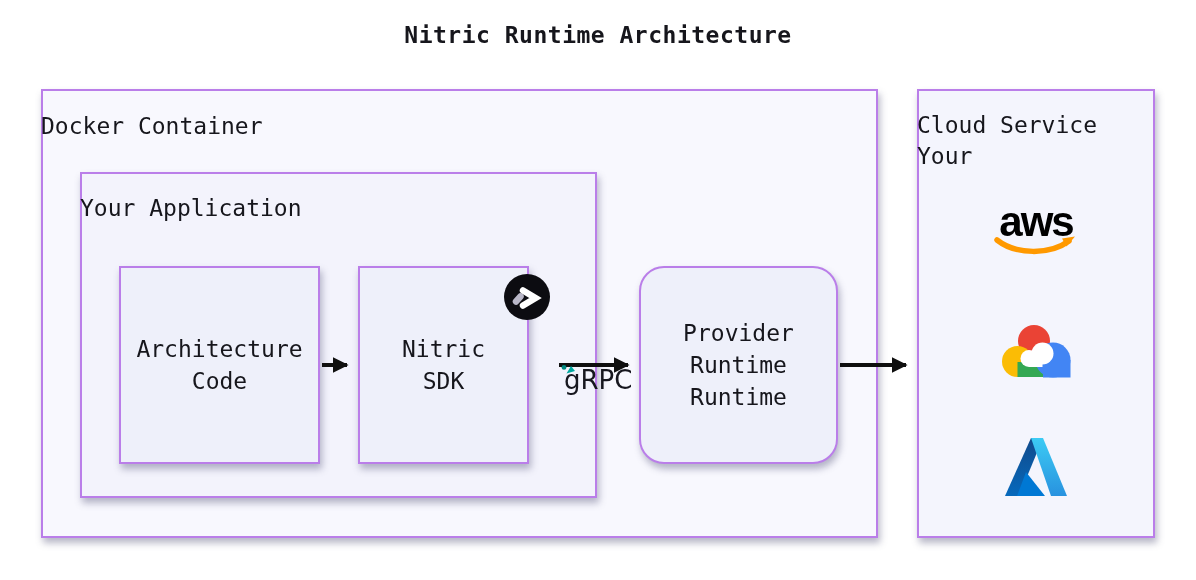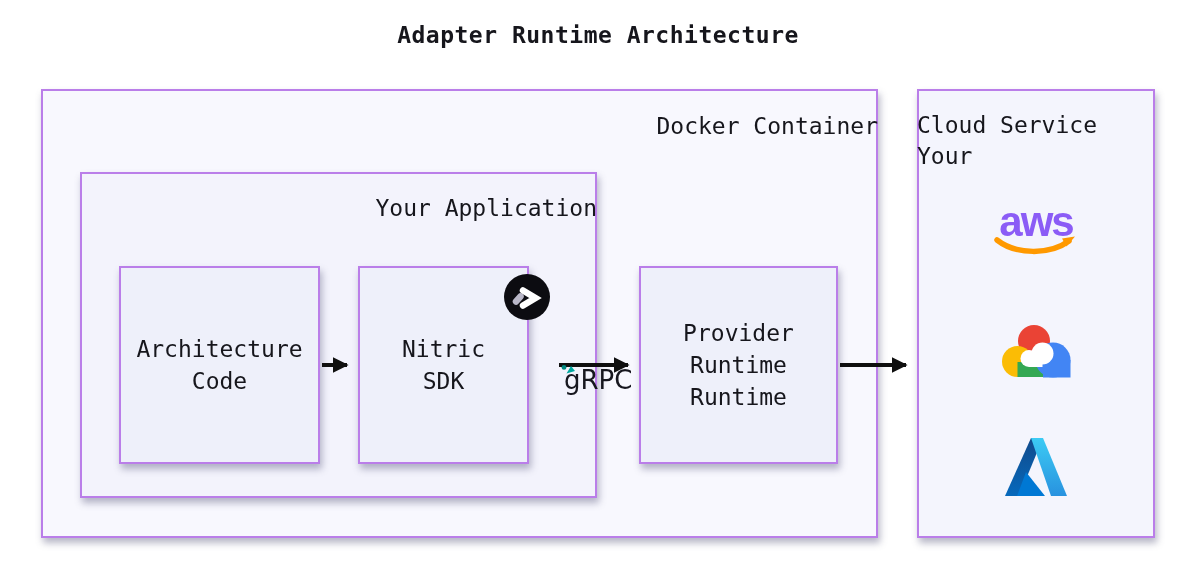--- a/index.html
+++ b/index.html
@@ -19,24 +19,24 @@
     position:absolute;
     border:2px solid #ba7ee9;
     box-sizing:border-box;
     box-shadow:2px 5px 7px rgba(95,95,130,.45);
   }
   .box-docker{left:41px;top:89px;width:837px;height:449px;background:#f8f8fe;}
   .box-yourapp{left:80px;top:172px;width:517px;height:326px;background:#f3f3fc;}
   .box-inner{background:#eef0fa;display:flex;flex-direction:column;justify-content:center;}
   .box-appcode{left:119px;top:266px;width:201px;height:198px;}
   .box-sdk{left:358px;top:266px;width:171px;height:198px;}
-  .box-provider{left:639px;top:266px;width:199px;height:198px;}
+  .box-provider{left:639px;top:266px;width:199px;height:198px;border-radius:25px;}
   .box-cloud{left:917px;top:89px;width:238px;height:449px;background:#f4f5fd;}
   .box-label{
-    position:absolute;left:0;width:100%;text-align:right;
+    position:absolute;left:0;width:100%;text-align:left;
     font-size:23px;line-height:30px;
   }
   .lbl-docker{top:111px;}
   .lbl-yourapp{top:193px;}
   .inner-line{text-align:center;font-size:23px;line-height:32px;}
   .cloud-label{position:absolute;left:917px;top:110px;width:238px;text-align:left;
     font-size:23px;line-height:31px;}
   .overlay{position:absolute;left:0;top:0;pointer-events:none;}
   .nitric-badge{position:absolute;left:504px;top:274px;width:46px;height:46px;}
   .grpc{
@@ -44,32 +44,32 @@
     font-family:"DejaVu Sans","Liberation Sans",sans-serif;
     font-size:26px;color:#17171f;line-height:34px;
   }
   .grpc .needle{position:absolute;left:1px;top:1px;}
   .grpc .grpc-text{position:absolute;left:4px;top:0px;}
   .logo{position:absolute;text-align:center;}
   .aws-logo{left:917px;top:201px;width:238px;}
   .aws-word{
     font-family:"Liberation Sans","DejaVu Sans",sans-serif;
     font-weight:700;font-size:42px;line-height:42px;letter-spacing:-2px;
-    color:#8b5cf6;
+    color:#000000;
   }
   .aws-swoosh{margin-top:-7px;}
   .gcp-logo{left:996px;top:320px;width:238px;}
   .azure-logo{left:917px;top:436px;width:238px;}
 </style>
 </head>
 <body>
 
 <div id="canvas">
 
-  <div class="title">Adapter Runtime Architecture</div>
+  <div class="title">Nitric Runtime Architecture</div>
 
   <div class="box box-docker"></div>
   <div class="box-label lbl-docker" style="left:41px;width:837px;">Docker Container</div>
 
   <div class="box box-yourapp"></div>
   <div class="box-label lbl-yourapp" style="left:80px;width:517px;">Your Application</div>
 
   <div class="box box-inner box-appcode">
     <div class="inner-line">Architecture</div>
     <div class="inner-line">Code</div>

